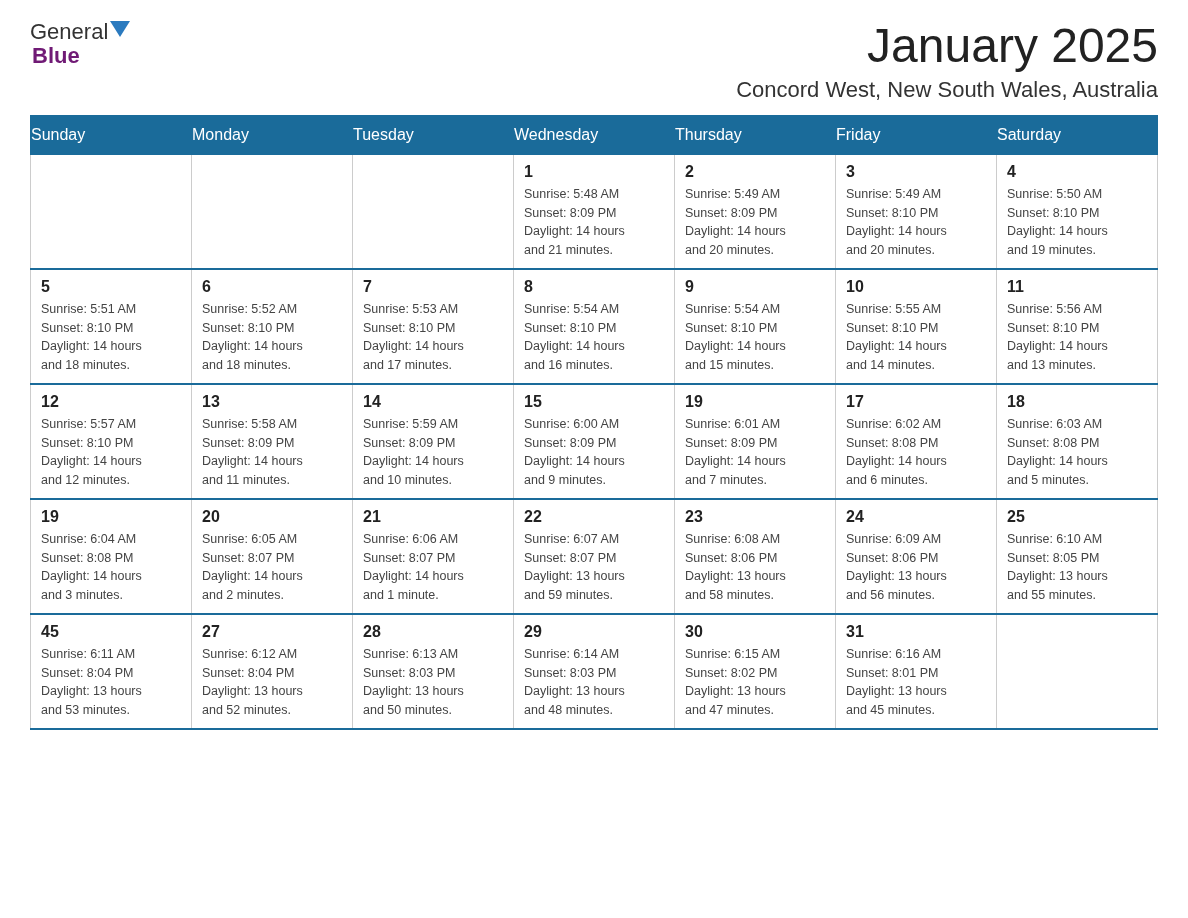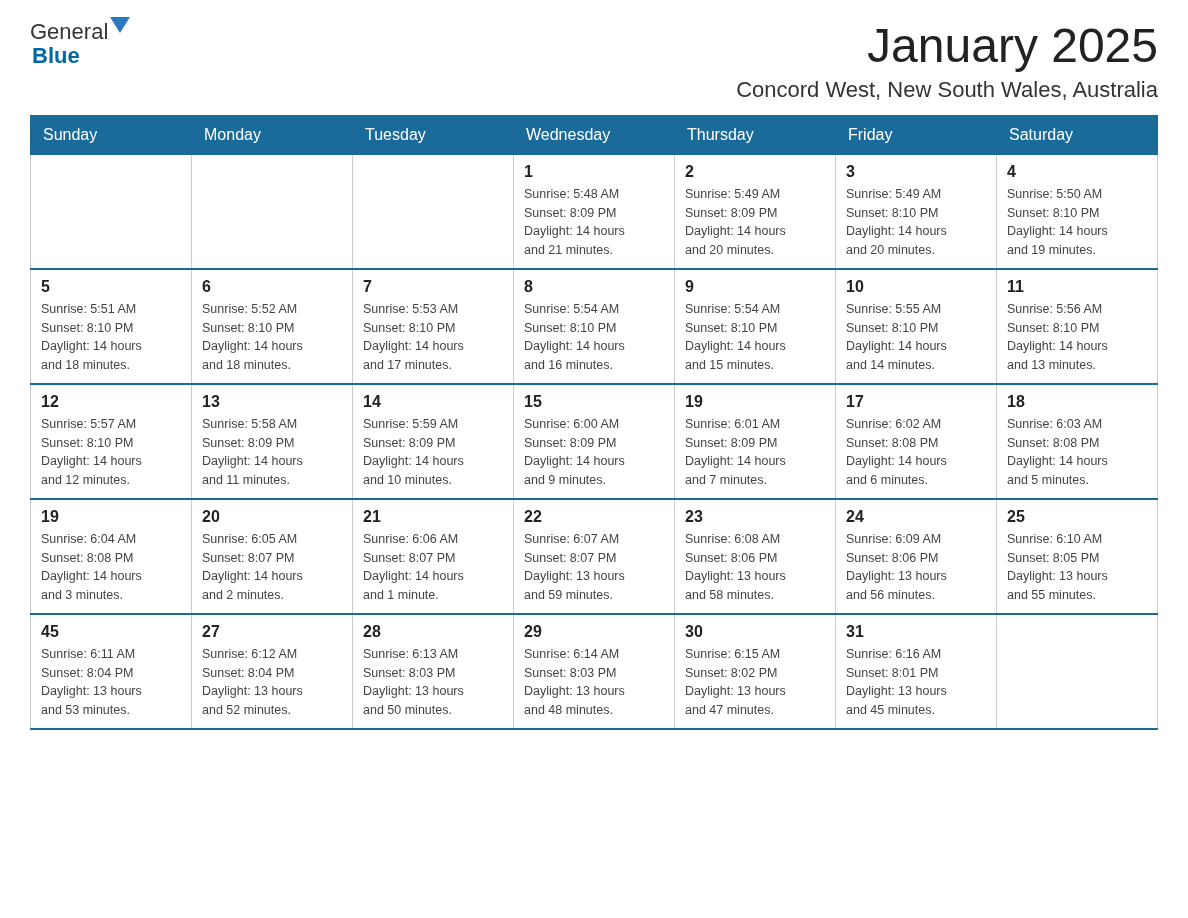--- a/index.html
+++ b/index.html
@@ -21,21 +21,21 @@
       align-items: center;
       gap: 0;
     }
     .logo-text {
       font-size: 22px;
       font-weight: normal;
       color: #333;
       line-height: 1.1;
     }
     .logo-blue {
-      color: #0369a1;
+      color: #701a75;
       font-weight: bold;
     }
     .logo-triangle {
       display: inline-block;
       width: 0;
       height: 0;
       border-left: 10px solid transparent;
       border-right: 10px solid transparent;
       border-top: 16px solid #2a7abf;
       margin-left: 2px;
@@ -63,21 +63,21 @@
     .calendar {
       width: 100%;
       border-collapse: collapse;
       margin-top: 12px;
     }
     .calendar thead tr th {
       background-color: #1a6b9a;
       color: #fff;
       font-size: 16px;
       font-weight: normal;
-      padding: 10px 12px;
+      padding: 10px 0;
       text-align: left;
       border: 1px solid #1a6b9a;
     }
     .calendar tbody tr td {
       vertical-align: top;
       padding: 8px 10px;
       border: 1px solid #ccc;
       width: 14.28%;
       min-height: 100px;
       font-size: 13px;
@@ -101,21 +101,21 @@
     td.empty {
       background: #fff;
     }
   </style>
 </head>
 <body>
 
 <div class="header-row">
   <div class="logo">
     <div>
-      <div style="display:flex; ">
+      <div style="display:flex; align-items:center;">
         <span class="logo-text">General</span>
         <span class="logo-triangle"></span>
       </div>
       <div style="display:flex; align-items:center; margin-left:2px;">
         <span class="logo-text logo-blue" style="font-size:22px; font-weight:bold;">Blue</span>
       </div>
     </div>
   </div>
   <div class="title-block">
     <h1>January 2025</h1>

